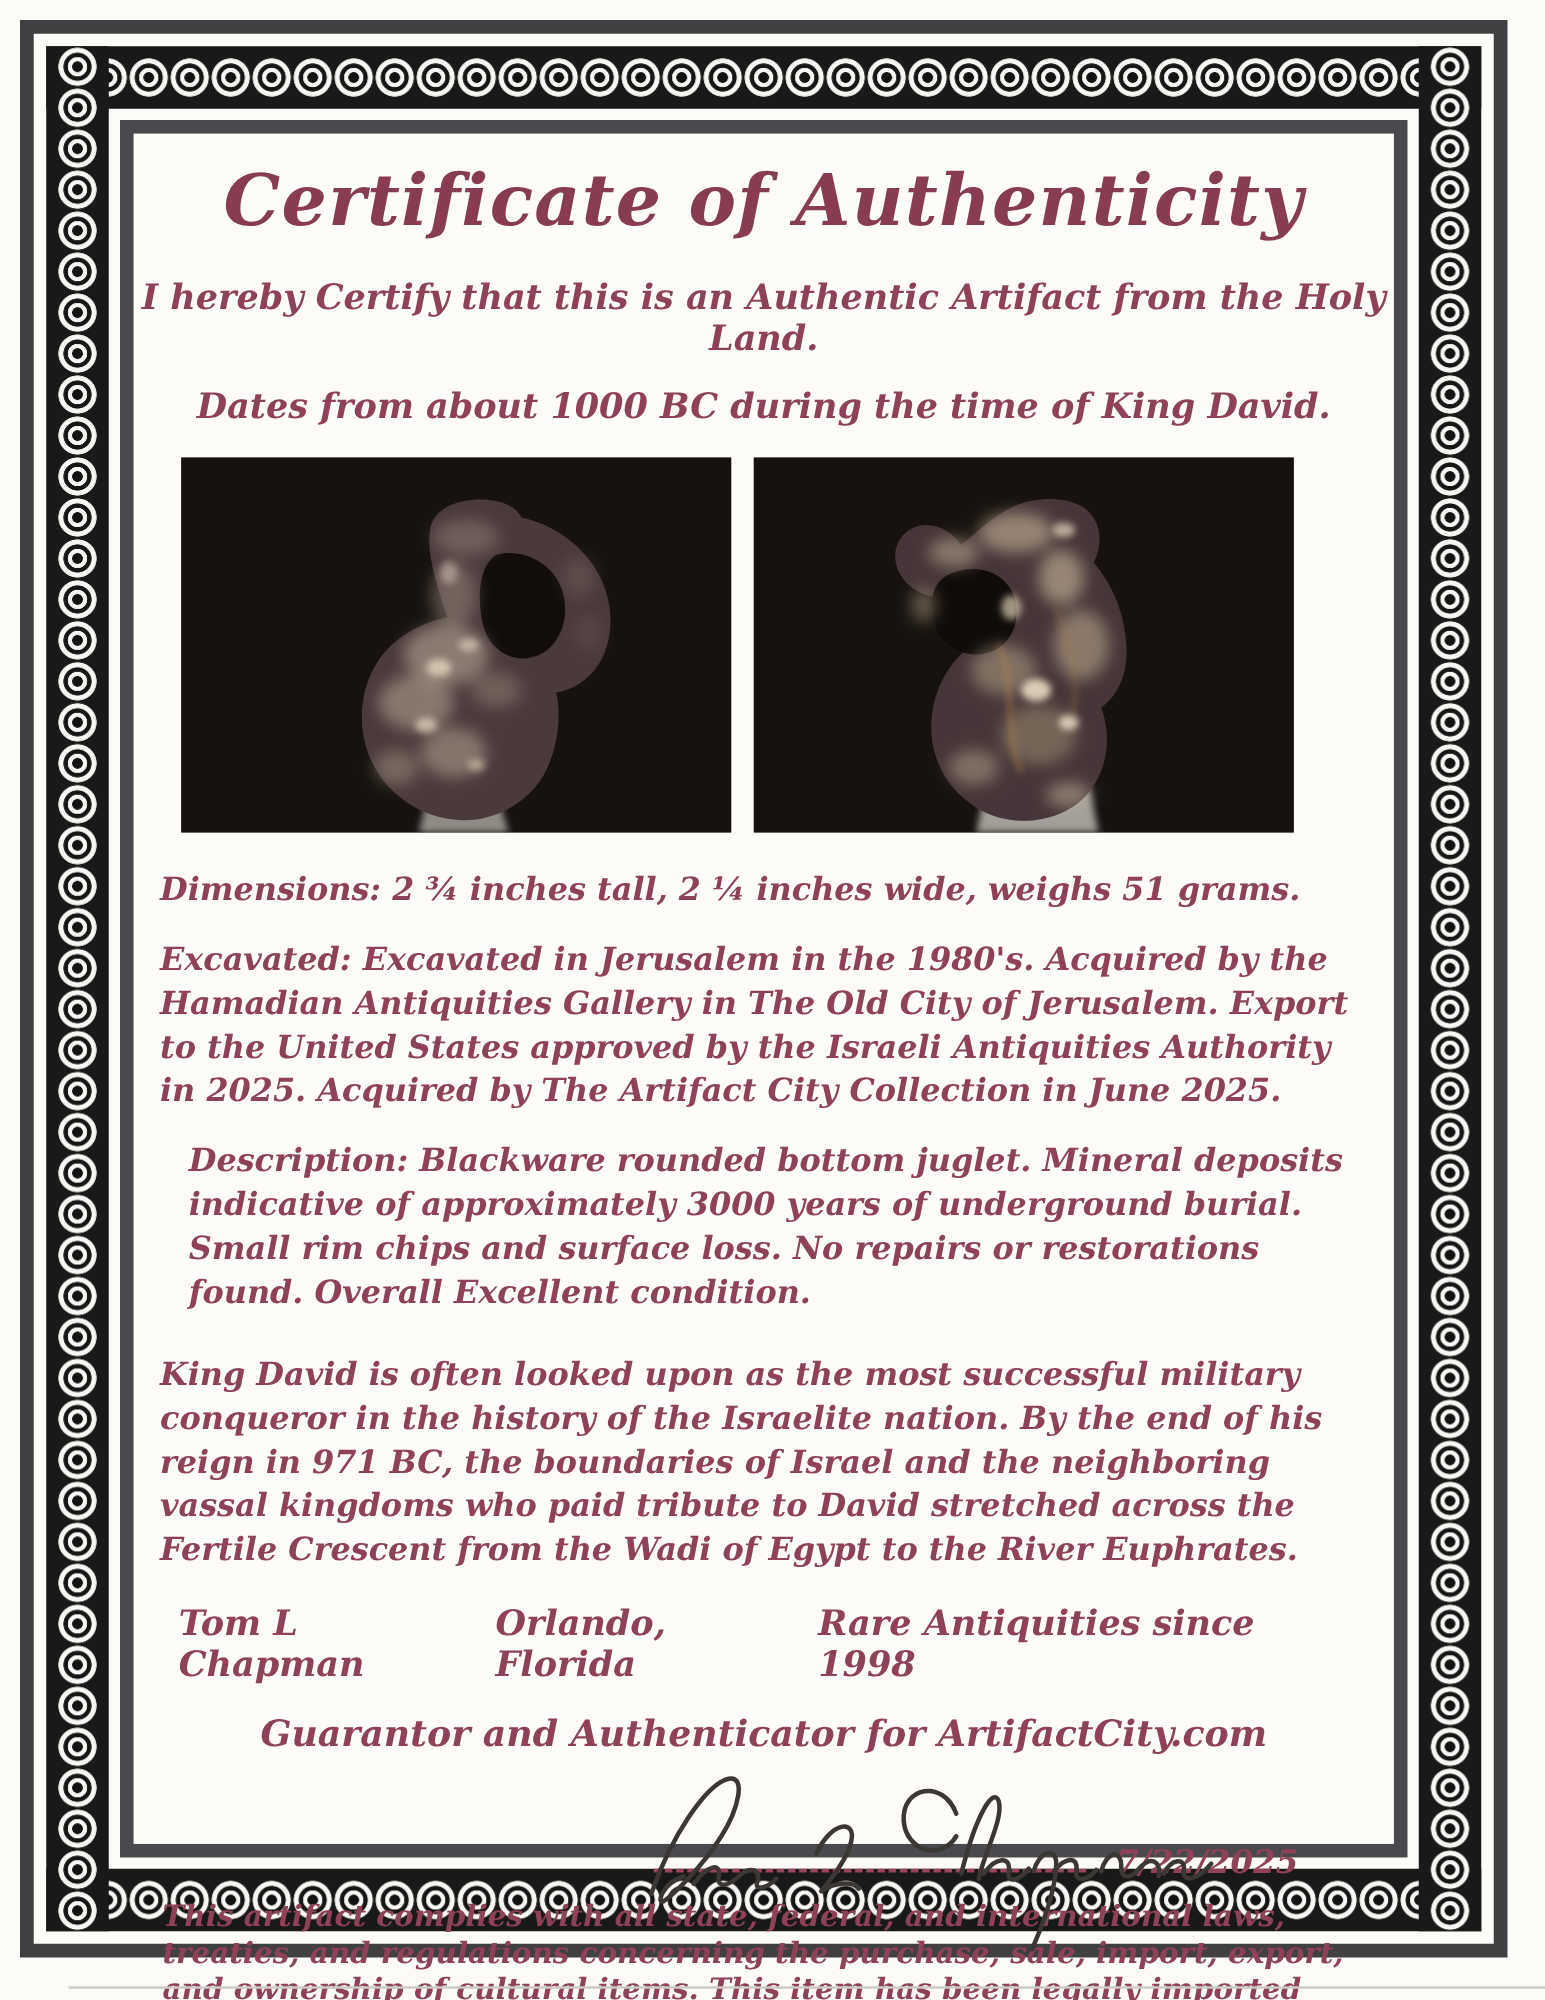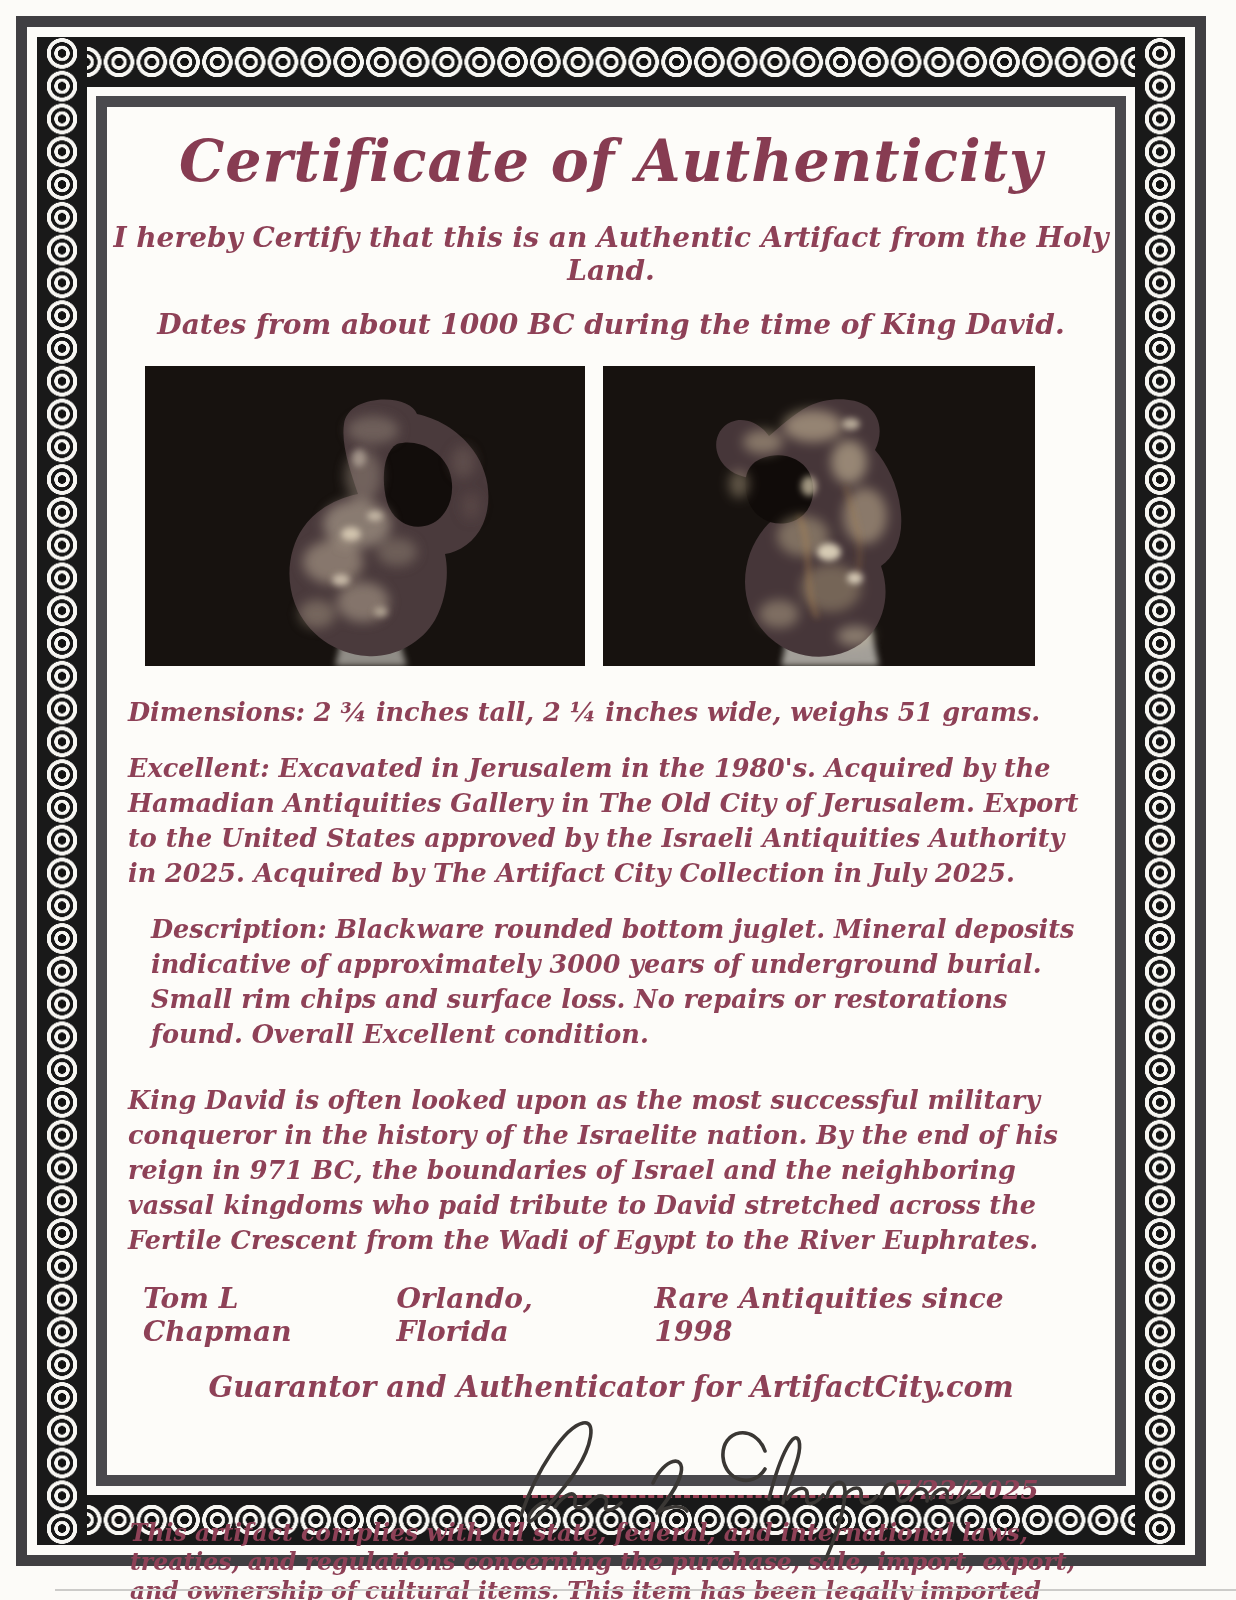--- a/index.html
+++ b/index.html
@@ -167,21 +167,21 @@
             <ellipse cx="206" cy="120" rx="8" ry="10" fill="#ddd0b2" opacity="0.7"></ellipse>
             <ellipse cx="248" cy="58" rx="9" ry="6" fill="#e6dabf" opacity="0.7"></ellipse>
             <path d="M196 150 C 210 180 200 220 214 252" stroke="#b98a4e" stroke-width="3" fill="none" opacity="0.6"></path>
             <path d="M242 120 C 252 150 262 180 254 210" stroke="#a97e46" stroke-width="2.5" fill="none" opacity="0.5"></path>
           </g>
         </svg>
       </div>
 
       <p class="para p-dim"><span class="lead">Dimensions:</span><span> 2 ¾ inches tall, 2 ¼ inches wide, weighs 51 grams.</span></p>
 
-      <p class="para p-prov"><span class="lead">Excellent:</span><span> Excavated in Jerusalem in the 1980's. Acquired by the Hamadian Antiquities Gallery in The Old City of Jerusalem. Export to the United States approved by the Israeli Antiquities Authority in 2025. Acquired by The Artifact City Collection in July 2025.</span></p>
+      <p class="para p-prov"><span class="lead">Excavated:</span><span> Excavated in Jerusalem in the 1980's. Acquired by the Hamadian Antiquities Gallery in The Old City of Jerusalem. Export to the United States approved by the Israeli Antiquities Authority in 2025. Acquired by The Artifact City Collection in June 2025.</span></p>
 
       <p class="para p-desc"><span class="lead">Description:</span><span> Blackware rounded bottom juglet. Mineral deposits indicative of approximately 3000 years of underground burial. Small rim chips and surface loss. No repairs or restorations found. Overall Excellent condition.</span></p>
 
       <p class="para p-hist">King David is often looked upon as the most successful military conqueror in the history of the Israelite nation. By the end of his reign in 971 BC, the boundaries of Israel and the neighboring vassal kingdoms who paid tribute to David stretched across the Fertile Crescent from the Wadi of Egypt to the River Euphrates.</p>
 
       <div class="signer-row">
         <span>Tom L Chapman</span>
         <span>Orlando, Florida</span>
         <span>Rare Antiquities since 1998</span>
       </div>

